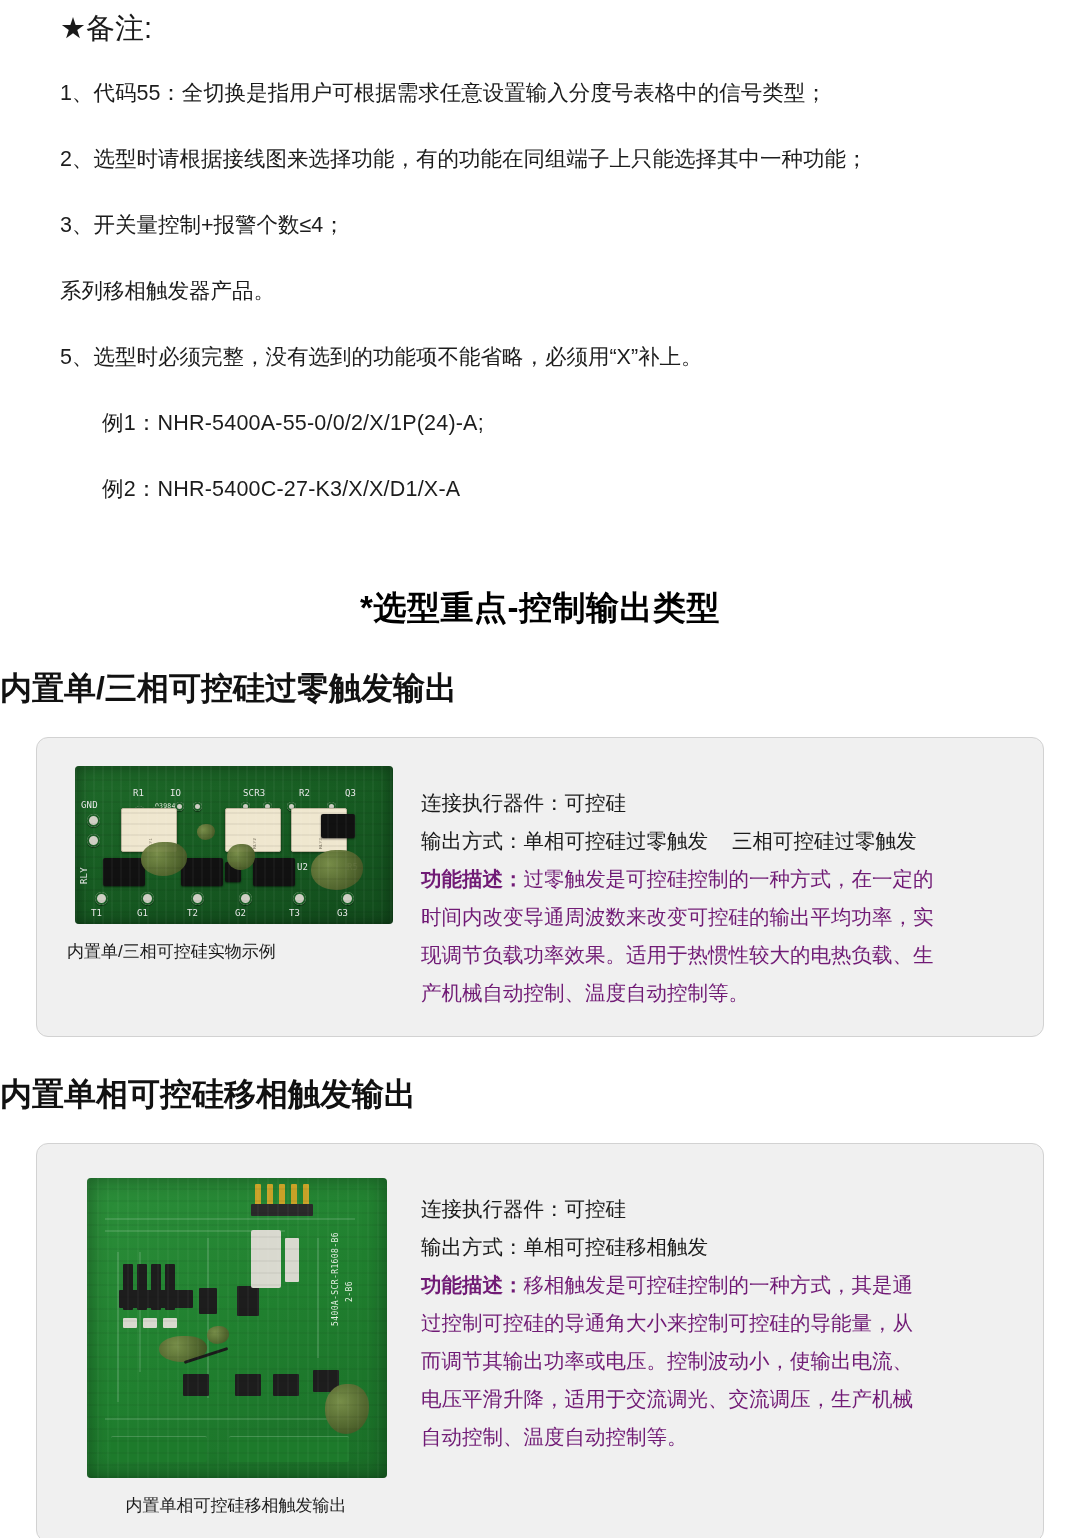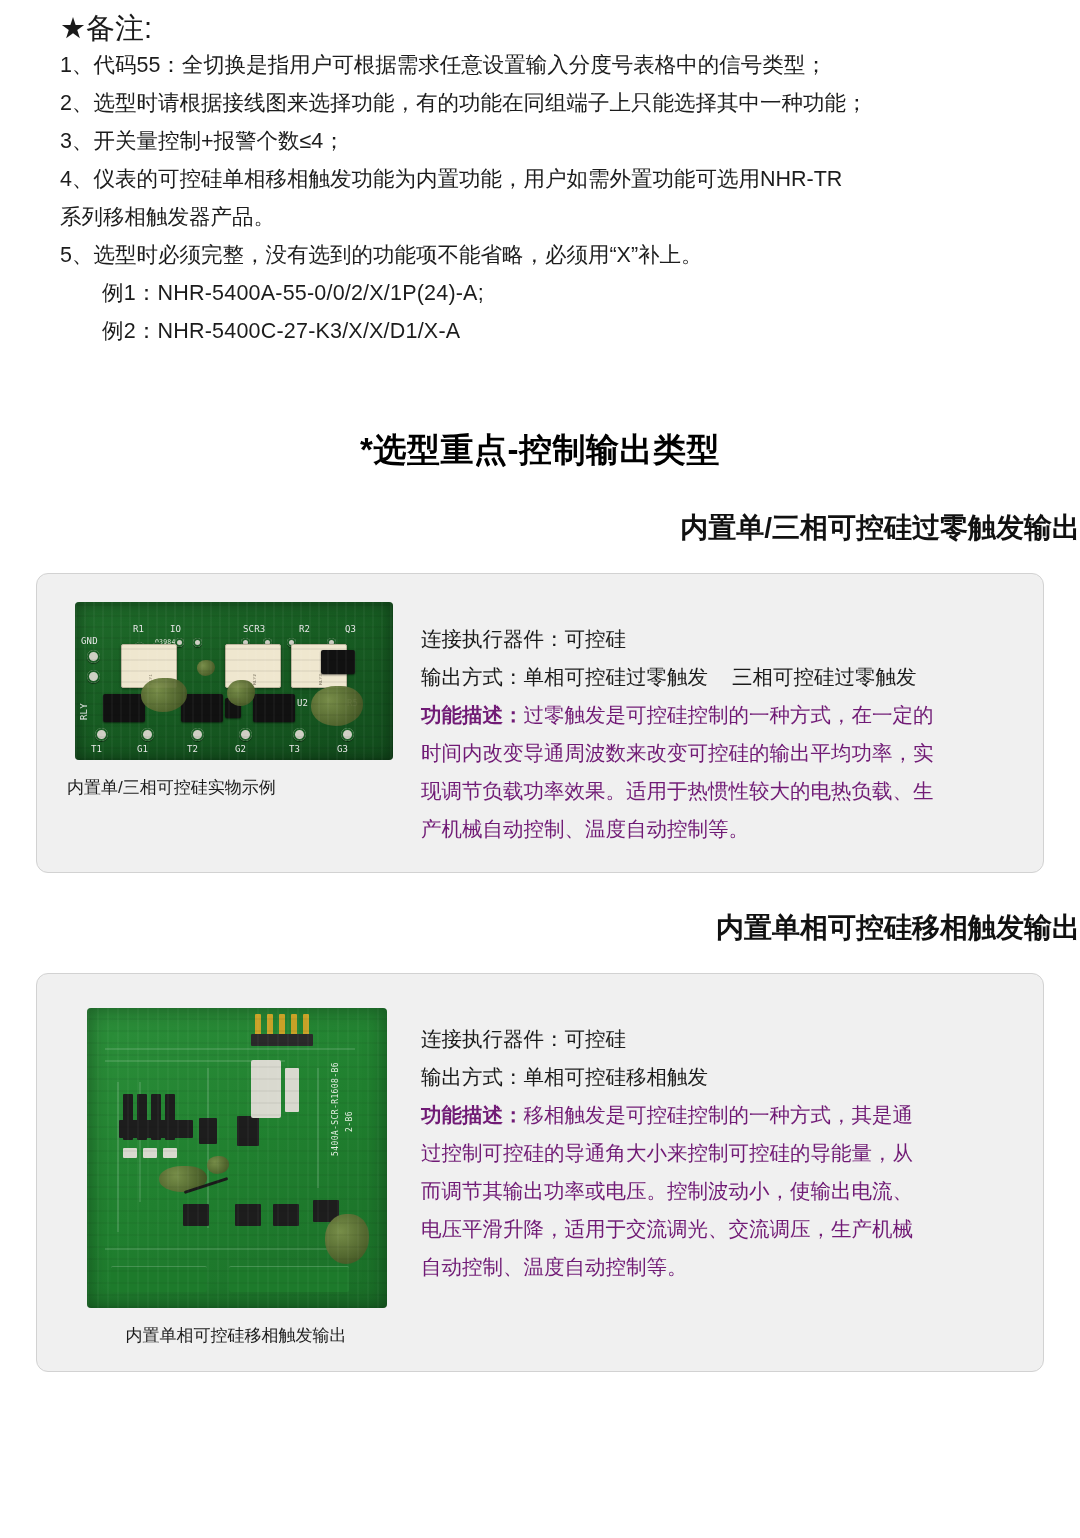--- a/index.html
+++ b/index.html
@@ -14,37 +14,38 @@
 
   .page { position: relative; width: 1080px; padding: 0; }
 
   
   .notes { padding: 10px 36px 0 60px; }
   .note-line {
     font-size: 21.5px;
     line-height: 38px;
     color: #1c1c1c;
     white-space: pre-wrap;
+    margin-top: 28px;
   }
   .note-head { font-size: 29px; line-height: 36px; }
   .note-indent { padding-left: 42px; }
   .mono-ish { font-family: "Liberation Sans", sans-serif; letter-spacing: 0.2px; }
 
   
   .main-title {
     text-align: center;
     font-size: 33px;
     font-weight: bold;
     color: #000;
     margin-top: 78px;
     letter-spacing: 0.5px;
   }
   .sub-title {
-    text-align: right;
-    font-size: 28px;
+    text-align: left;
+    font-size: 32px;
     font-weight: bold;
     color: #111;
     margin-top: 36px;
   }
 
   
   .card {
     margin: 26px 36px 0 36px;
     background: #f0f0f0;
     border: 1px solid #d2d2d2;
@@ -208,21 +209,20 @@
 </head>
 <body>
 
 <div class="page">
 
   <div class="notes">
     <div class="note-head">★备注:</div>
     <div class="note-line">1、代码55：全切换是指用户可根据需求任意设置输入分度号表格中的信号类型；</div>
     <div class="note-line">2、选型时请根据接线图来选择功能，有的功能在同组端子上只能选择其中一种功能；</div>
     <div class="note-line">3、开关量控制+报警个数≤4；</div>
-    <div class="note-line">4、仪表的可控硅单相移相触发功能为内置功能，用户如需外置功能可选用NHR-TR</div>
     <div class="note-line">系列移相触发器产品。</div>
     <div class="note-line">5、选型时必须完整，没有选到的功能项不能省略，必须用“X”补上。</div>
     <div class="note-line note-indent mono-ish">例1：NHR-5400A-55-0/0/2/X/1P(24)-A;</div>
     <div class="note-line note-indent mono-ish">例2：NHR-5400C-27-K3/X/X/D1/X-A</div>
   </div>
 
   <div class="main-title">*选型重点-控制输出类型</div>
 
   <div class="sub-title">内置单/三相可控硅过零触发输出</div>
 

